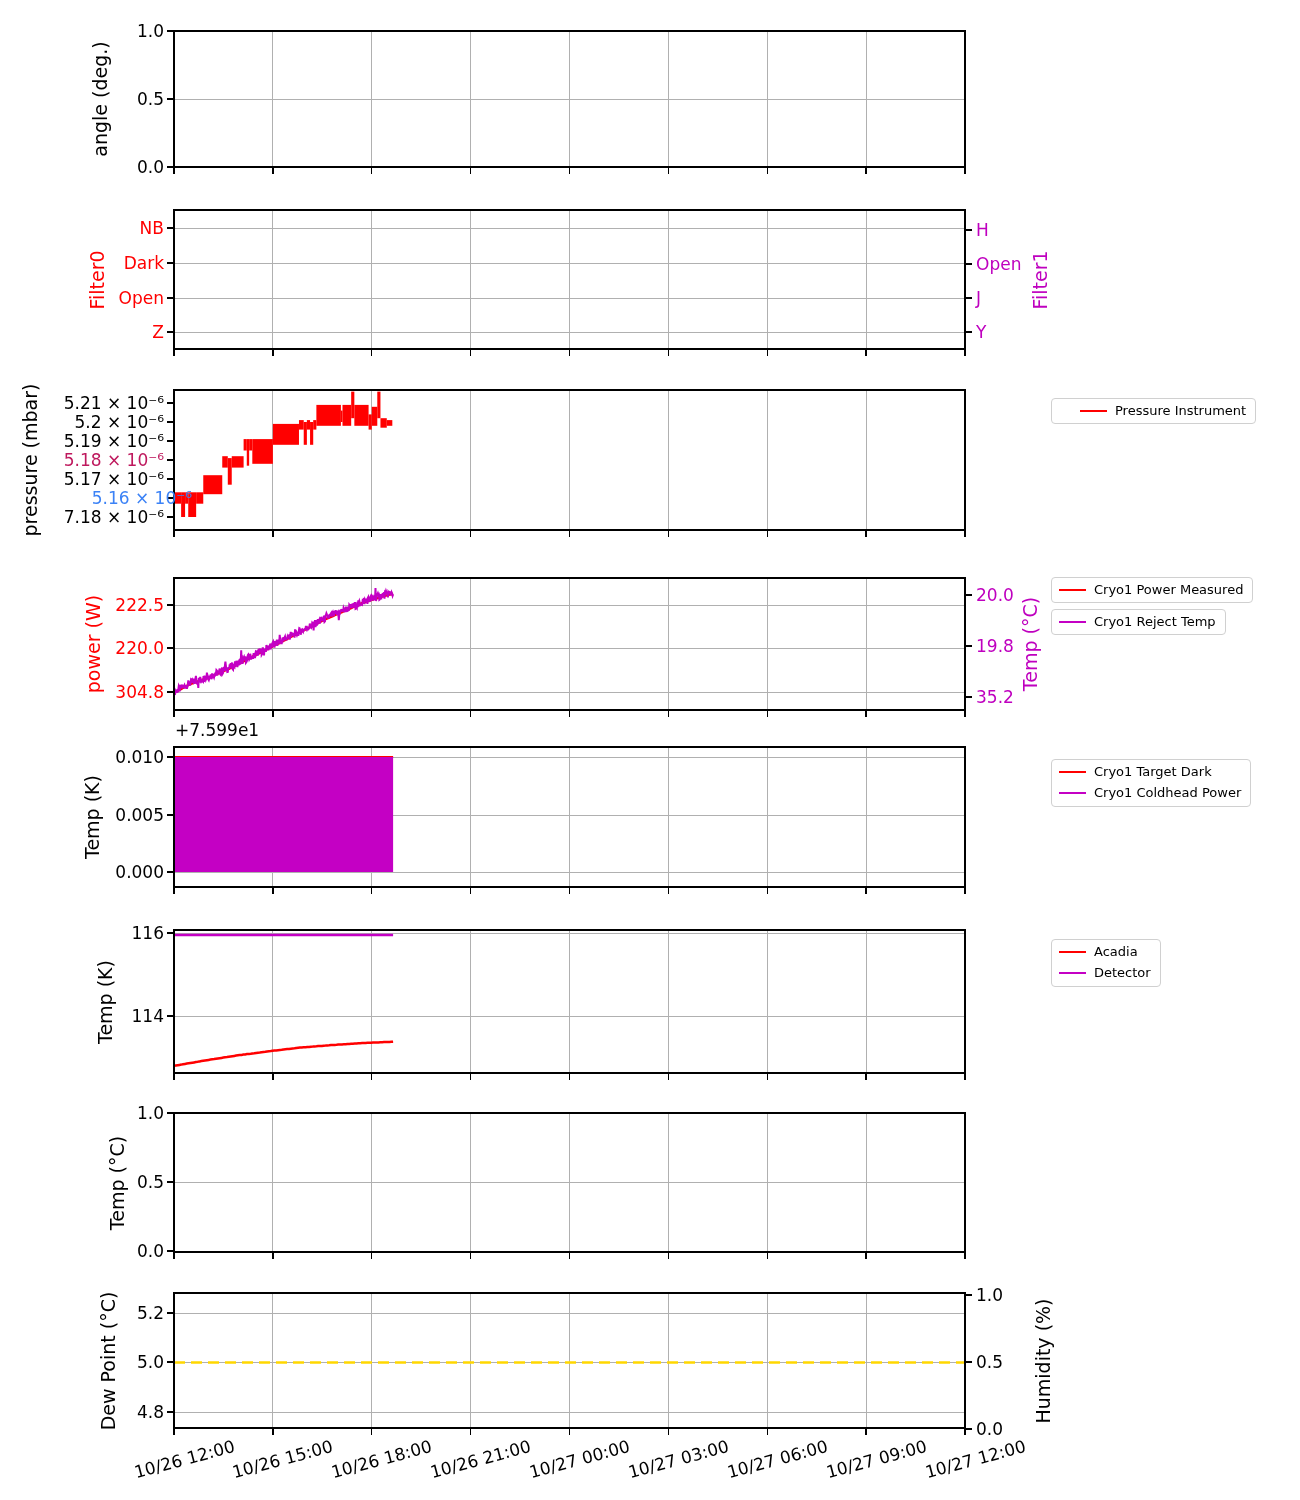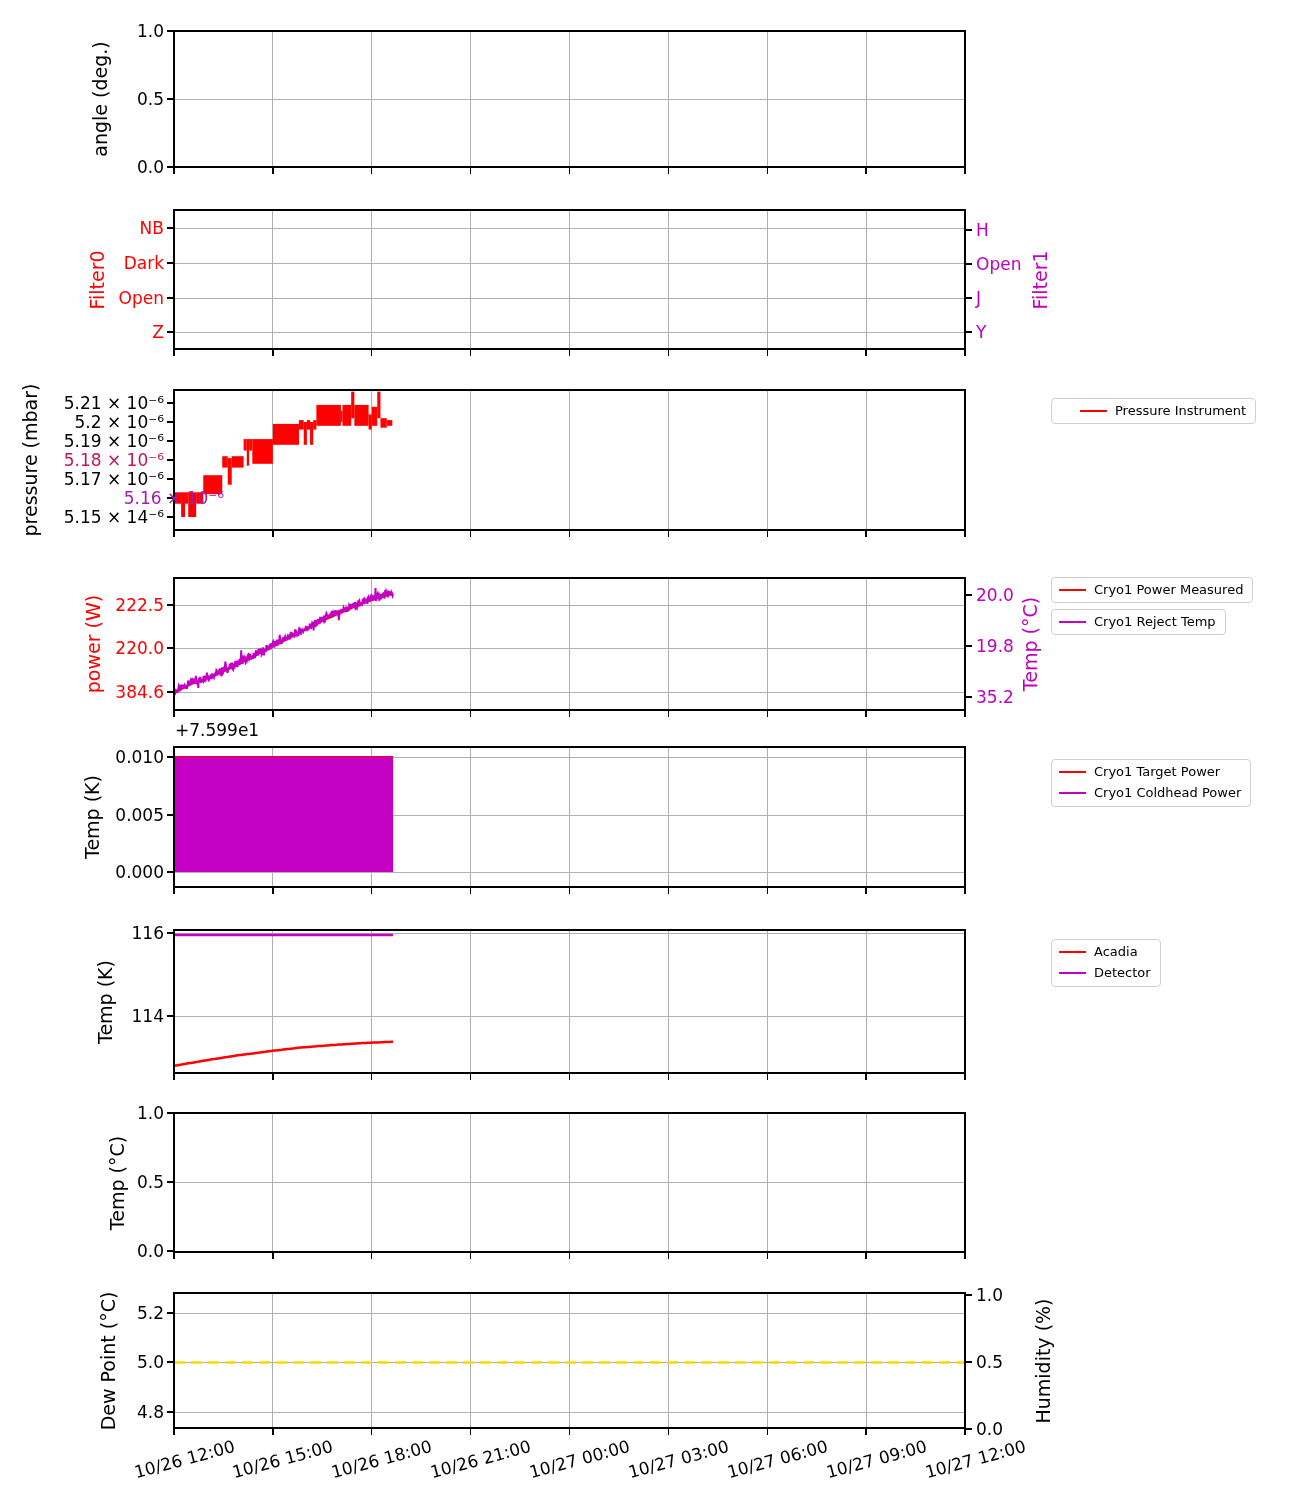--- a/index.html
+++ b/index.html
@@ -266,26 +266,26 @@
       <div class="ytick" style="left: 976px; top: 264px; color: rgb(191, 0, 191);">Open</div>
       <div class="ytick" style="left: 976px; top: 298px; color: rgb(191, 0, 191);">J</div>
       <div class="ytick" style="left: 976px; top: 332px; color: rgb(191, 0, 191);">Y</div>
       <div class="axlabel" style="left: 97px; top: 279.5px; color: rgb(255, 0, 0);">Filter0</div>
       <div class="axlabel" style="left: 1040px; top: 279.5px; color: rgb(191, 0, 191);">Filter1</div>
       <div class="ytick left" style="right: 1136px; top: 403px; color: rgb(0, 0, 0);">5.21 × 10⁻⁶</div>
       <div class="ytick left" style="right: 1136px; top: 422px; color: rgb(0, 0, 0);">5.2 × 10⁻⁶</div>
       <div class="ytick left" style="right: 1136px; top: 441px; color: rgb(0, 0, 0);">5.19 × 10⁻⁶</div>
       <div class="ytick left" style="right: 1136px; top: 460px; color: #be185d;">5.18 × 10⁻⁶</div>
       <div class="ytick left" style="right: 1136px; top: 479px; color: rgb(0, 0, 0);">5.17 × 10⁻⁶</div>
-      <div class="ytick left" style="right: 1076px; top: 498px; color: #a21caf;">5.16 × 10⁻⁶</div>
-      <div class="ytick left" style="right: 1136px; top: 517px; color: rgb(0, 0, 0);">5.15 × 14⁻⁶</div>
+      <div class="ytick left" style="right: 1108px; top: 498px; color: #3b82f6;">5.16 × 10⁻⁶</div>
+      <div class="ytick left" style="right: 1136px; top: 517px; color: rgb(0, 0, 0);">7.18 × 10⁻⁶</div>
       <div class="axlabel" style="left: 30px; top: 460px; color: rgb(0, 0, 0);">pressure (mbar)</div>
       <div class="ytick left" style="right: 1136px; top: 605px; color: rgb(255, 0, 0);">222.5</div>
       <div class="ytick left" style="right: 1136px; top: 648px; color: rgb(255, 0, 0);">220.0</div>
-      <div class="ytick left" style="right: 1136px; top: 692px; color: rgb(255, 0, 0);">384.6</div>
+      <div class="ytick left" style="right: 1136px; top: 692px; color: rgb(255, 0, 0);">304.8</div>
       <div class="ytick" style="left: 976px; top: 595px; color: rgb(191, 0, 191);">20.0</div>
       <div class="ytick" style="left: 976px; top: 646px; color: rgb(191, 0, 191);">19.8</div>
       <div class="ytick" style="left: 976px; top: 697px; color: rgb(191, 0, 191);">35.2</div>
       <div class="axlabel" style="left: 93px; top: 644px; color: rgb(255, 0, 0);">power (W)</div>
       <div class="axlabel" style="left: 1030px; top: 644px; color: rgb(191, 0, 191);">Temp (°C)</div>
       <div class="ytick left" style="right: 1136px; top: 757px; color: rgb(0, 0, 0);">0.010</div>
       <div class="ytick left" style="right: 1136px; top: 815px; color: rgb(0, 0, 0); margin-left: 16px;">0.005</div>
       <div class="ytick left" style="right: 1136px; top: 872px; color: rgb(0, 0, 0);">0.000</div>
       <div class="axlabel" style="left: 92px; top: 817px; color: rgb(0, 0, 0);">Temp (K)</div>
       <div class="ytick left" style="right: 1136px; top: 933px; color: rgb(0, 0, 0);">116</div>
@@ -326,21 +326,21 @@
       </div>
       <div class="legend" style="left: 1051px; top: 609px;">
         <div class="legend-entry">
           <span class="legend-swatch" style="border-top-color: rgb(196, 0, 196);"></span>
           <span>Cryo1 Reject Temp</span>
         </div>
       </div>
       <div class="legend" style="left: 1051px; top: 759px;">
         <div class="legend-entry">
           <span class="legend-swatch" style="border-top-color: rgb(255, 0, 0);"></span>
-          <span>Cryo1 Target Power</span>
+          <span>Cryo1 Target Dark</span>
         </div>
         <div class="legend-entry">
           <span class="legend-swatch" style="border-top-color: rgb(196, 0, 196);"></span>
           <span>Cryo1 Coldhead Power</span>
         </div>
       </div>
       <div class="legend" style="left: 1051px; top: 939px;">
         <div class="legend-entry">
           <span class="legend-swatch" style="border-top-color: rgb(255, 0, 0);"></span>
           <span>Acadia</span>

